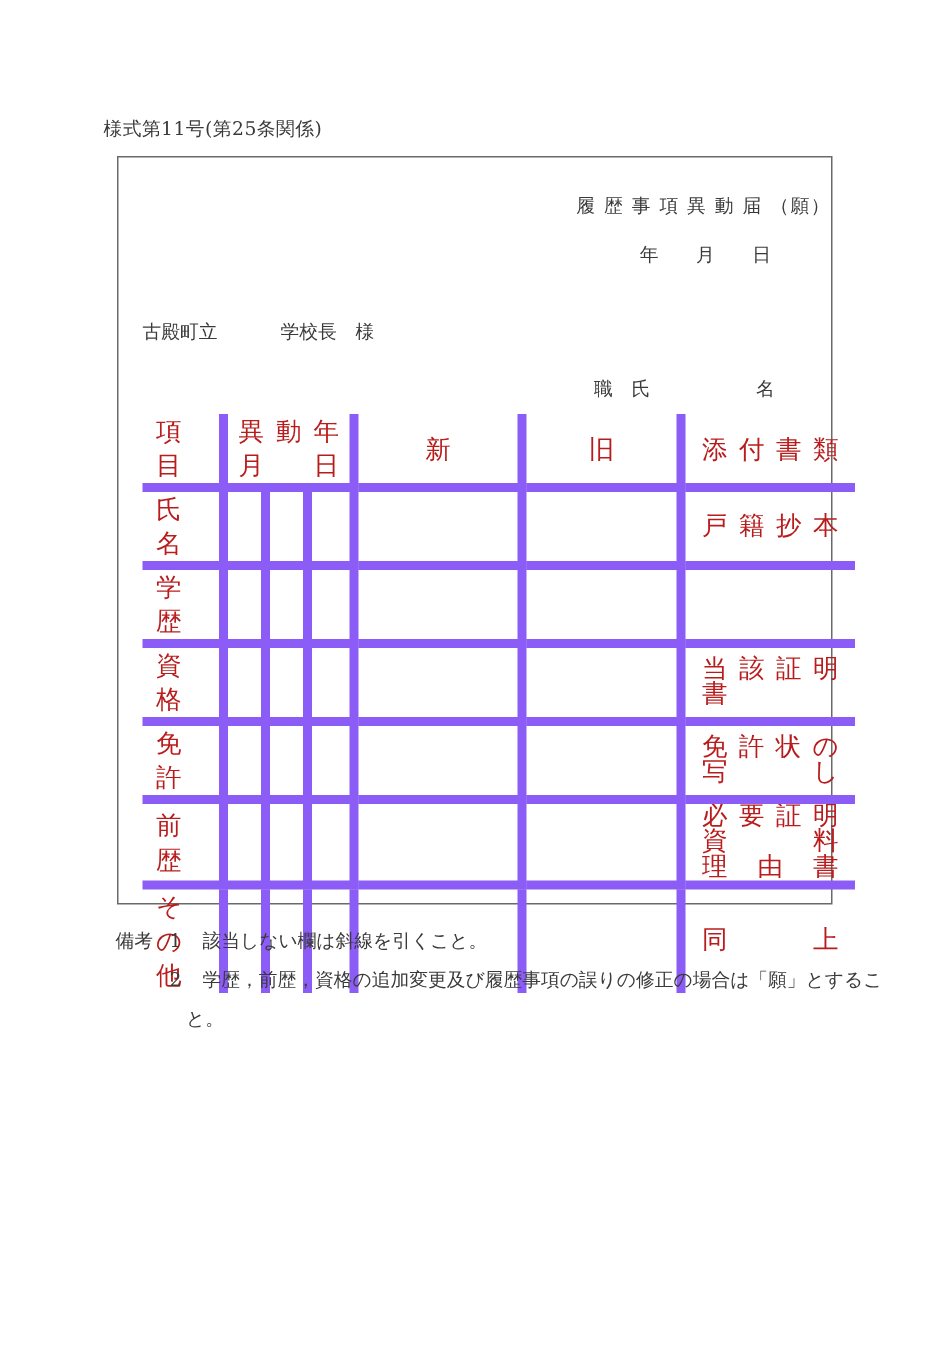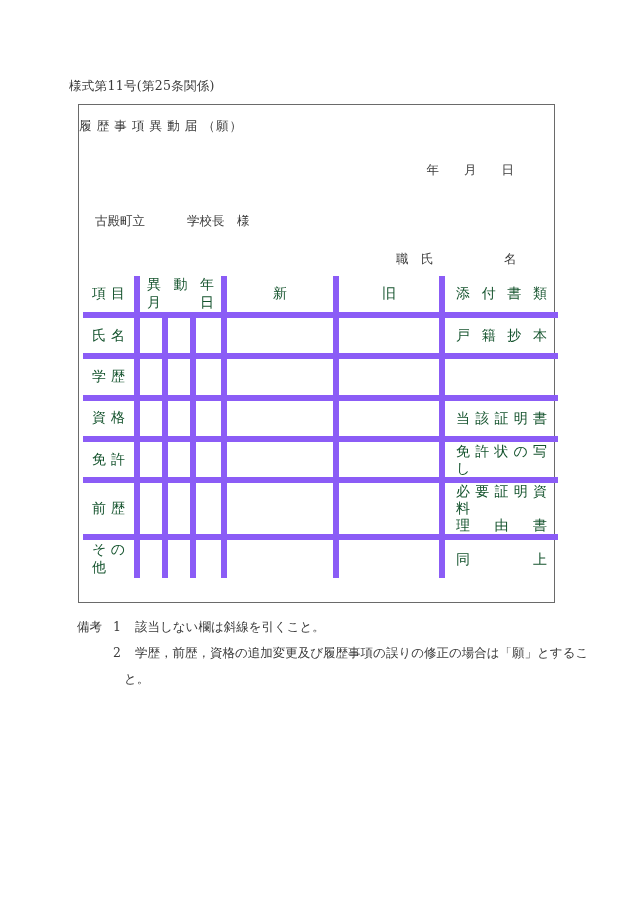--- a/index.html
+++ b/index.html
@@ -17,38 +17,37 @@
     position:absolute; left:69px; top:78px;
     letter-spacing:0.3px;
   }
   .form-box {
     position:absolute; left:78px; top:104px;
     width:477px; height:499px;
     border:1px solid #6a6a6a;
     box-sizing:border-box;
   }
   .form-title {
-    position:absolute; left:0; right:0; top:13px;
-    text-align:left;
+    position:absolute; left:0; right:0; top:24px;
+    text-align:right;
     letter-spacing:1px;
-    font-family:Liberation Serif, serif;
   }
   .date-line { position:absolute; right:40px; top:57px;font-family:Liberation Mono, monospace; }
   .addressee { position:absolute; left:16px; top:108px; white-space:nowrap; }
   .addr-gap { display:inline-block; width:42px; }
   .sig-left  { position:absolute; left:317px; top:146px; }
   .sig-right { position:absolute; left:425px; top:146px; }
 
   table.form-table {
-    position:absolute; left:4px; top:171px;
+    position:absolute; left:16px; top:171px;
     width:475px;
     border-collapse:collapse;
     table-layout:fixed;
-    font-size:14px;
-    color:#14532d;
+    font-size:17px;
+    color:#b91c1c;
   }
   .form-table td {
     border:6px solid #8b5cf6;
     vertical-align:middle;
     padding:0;
     overflow:hidden;
   }
   .form-table tr.hdr  { height:37px; }
   .form-table tr.row  { height:41.3px; }
   .form-table td.first { border-left:none; }

